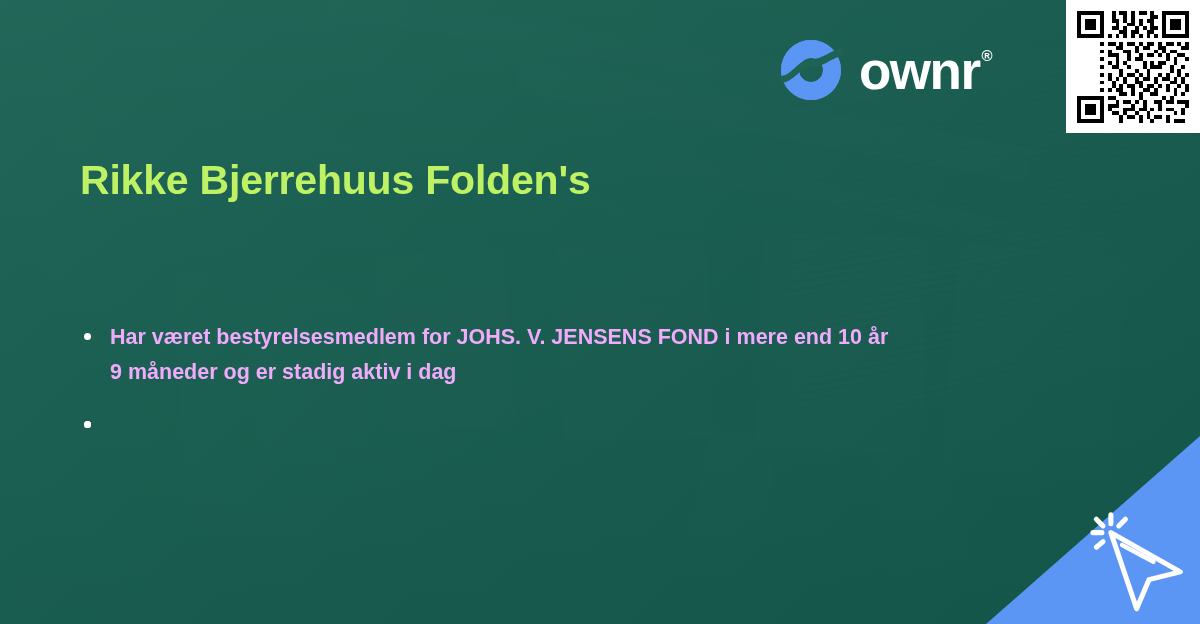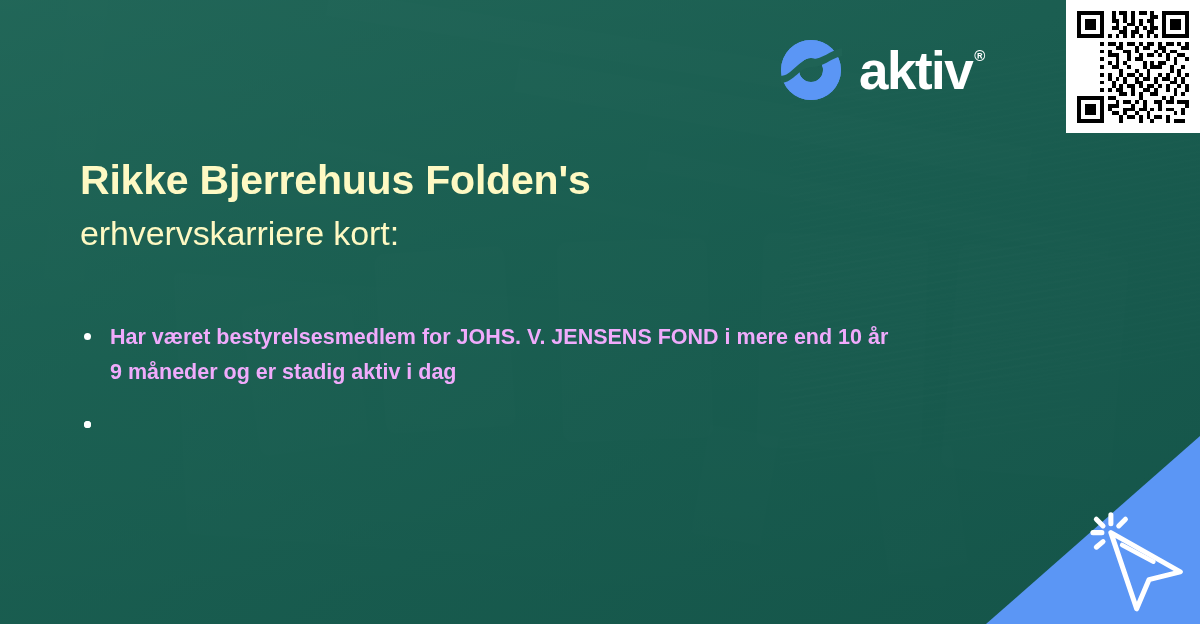--- a/index.html
+++ b/index.html
@@ -135,21 +135,21 @@
     line-height:1;
     margin-top:4px;
     margin-left:2px;
   }
 
   
   .headline {
     position:absolute;
     left:80px; top:156px;
     width:820px;
-    color:#fef9c3;
+    color:#bef264;
   }
   .headline .l1 {
     font-size:41px;
     font-weight:bold;
     line-height:1.18;
     letter-spacing:-.2px;
     white-space:nowrap;
   }
   .headline .l2 {
     font-size:34px;
@@ -413,28 +413,27 @@
           </clipPath>
         </defs>
         <g clip-path="url(#ringclip)">
           <rect x="0" y="0" width="64" height="64" fill="#5b96f5"></rect>
           <path d="M-4 40 C 12 40, 20 22, 36 22 L 70 4 L 70 -6 L -4 -6 Z" fill="#1f6355" opacity="0"></path>
         </g>
         <path d="M32 2a30 30 0 1 1 0 60a30 30 0 1 1 0-60zM32 20a12 12 0 1 0 0 24a12 12 0 1 0 0-24z" fill="#5b96f5"></path>
         <path d="M1 38 C 14 38, 18 21, 33 21 C 44 21, 50 13, 63 10 L 63 18 C 50 21, 45 29, 33 29 C 20 29, 16 44, 2 45 Z" fill="#1f6355"></path>
       </svg>
       <div class="brand-word">
-        <span>aktiv</span>
+        <span>ownr</span>
         <span class="brand-reg">®</span>
       </div>
     </div>
 
     <div class="headline">
       <div class="l1">Rikke Bjerrehuus Folden's</div>
-      <div class="l2">erhvervskarriere kort:</div>
     </div>
 
     <ul class="bullets">
       <li>
         <span class="dot"></span>
         <span>Har været bestyrelsesmedlem for JOHS. V. JENSENS FOND i mere end 10 år 9 måneder og er stadig aktiv i dag</span>
       </li>
       <li>
         <span class="dot"></span>
       </li>

